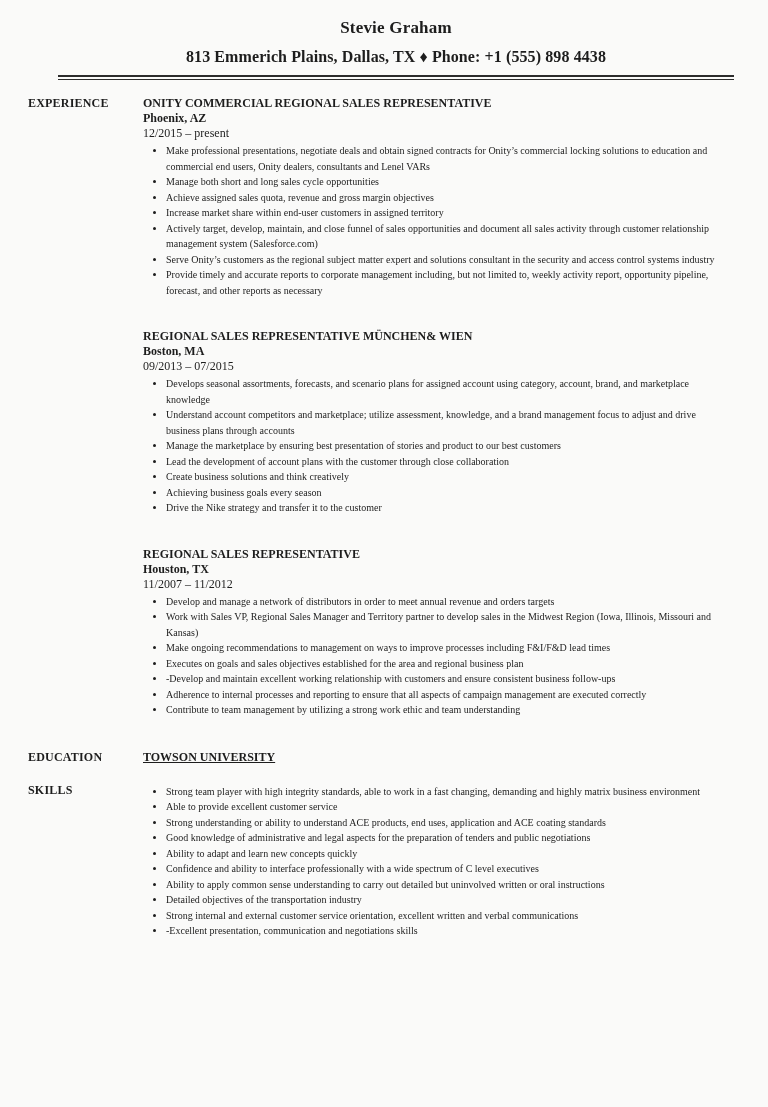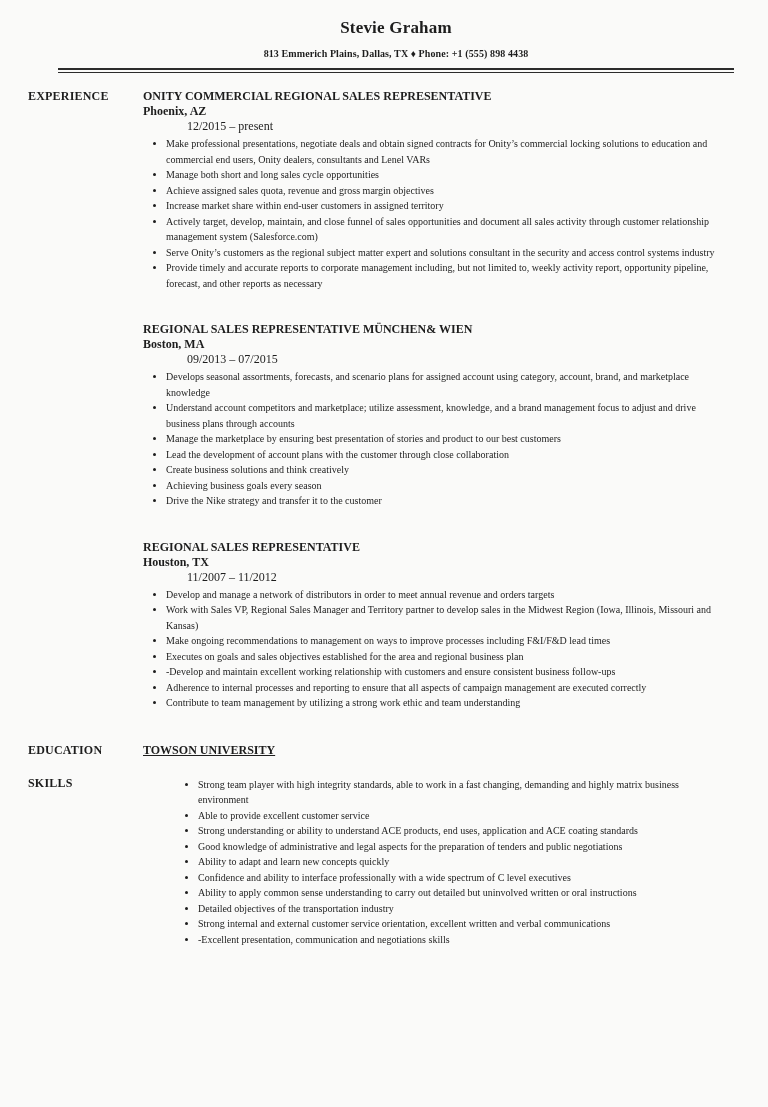--- a/index.html
+++ b/index.html
@@ -18,50 +18,50 @@
   }
   
   .header { text-align: center; padding-top: 18px; padding-left: 24px; }
   .name {
     font-size: 17px;
     font-weight: bold;
     line-height: 20px;
     letter-spacing: 0.2px;
   }
   .contact {
-    font-size: 10px;
+    font-size: 16px;
     font-weight: bold;
     margin-top: 10px;
     letter-spacing: 0.1px;
   }
   .header-rule {
     margin: 9px 34px 0 34px;
     height: 2px;
     border-top: 2px solid #2c2c2c;
     border-bottom: 1px solid #2c2c2c;
   }
   
   .main { padding: 15px 44px 0 28px; }
   .section { display: flex; align-items: flex-start; }
   .section + .section-education { margin-top: 31px; }
-  .section-skills { margin-top: 17px; gap: 32px; }
+  .section-skills { margin-top: 17px; }
   .section-label {
     width: 115px;
     flex-shrink: 0;
     font-size: 12px;
     font-weight: bold;
     letter-spacing: 0.2px;
     line-height: 16px;
   }
   .section-content { flex: 1; min-width: 0; }
   
   .job + .job { margin-top: 30px; }
   .job-title { font-size: 12px; font-weight: bold; line-height: 16px; }
   .job-location { font-size: 12px; font-weight: bold; line-height: 15px; }
-  .job-dates { font-size: 12px; line-height: 15px; margin-left: 44px; }
+  .job-dates { font-size: 12px; line-height: 15px; }
   ul.bullets {
     margin: 2px 0 0 0;
     padding-left: 23px;
     list-style: disc outside;
   }
   ul.bullets li {
     font-size: 10px;
     line-height: 15.5px;
     padding: 0;
     margin: 0;

